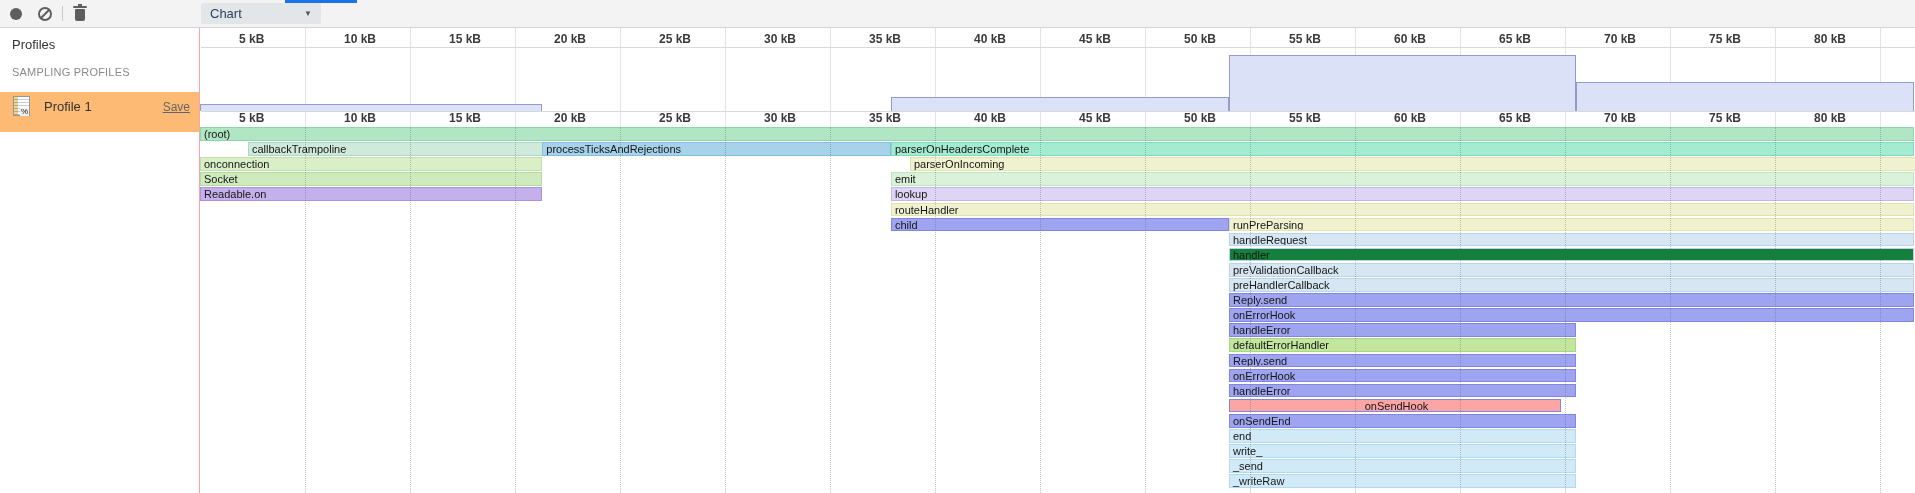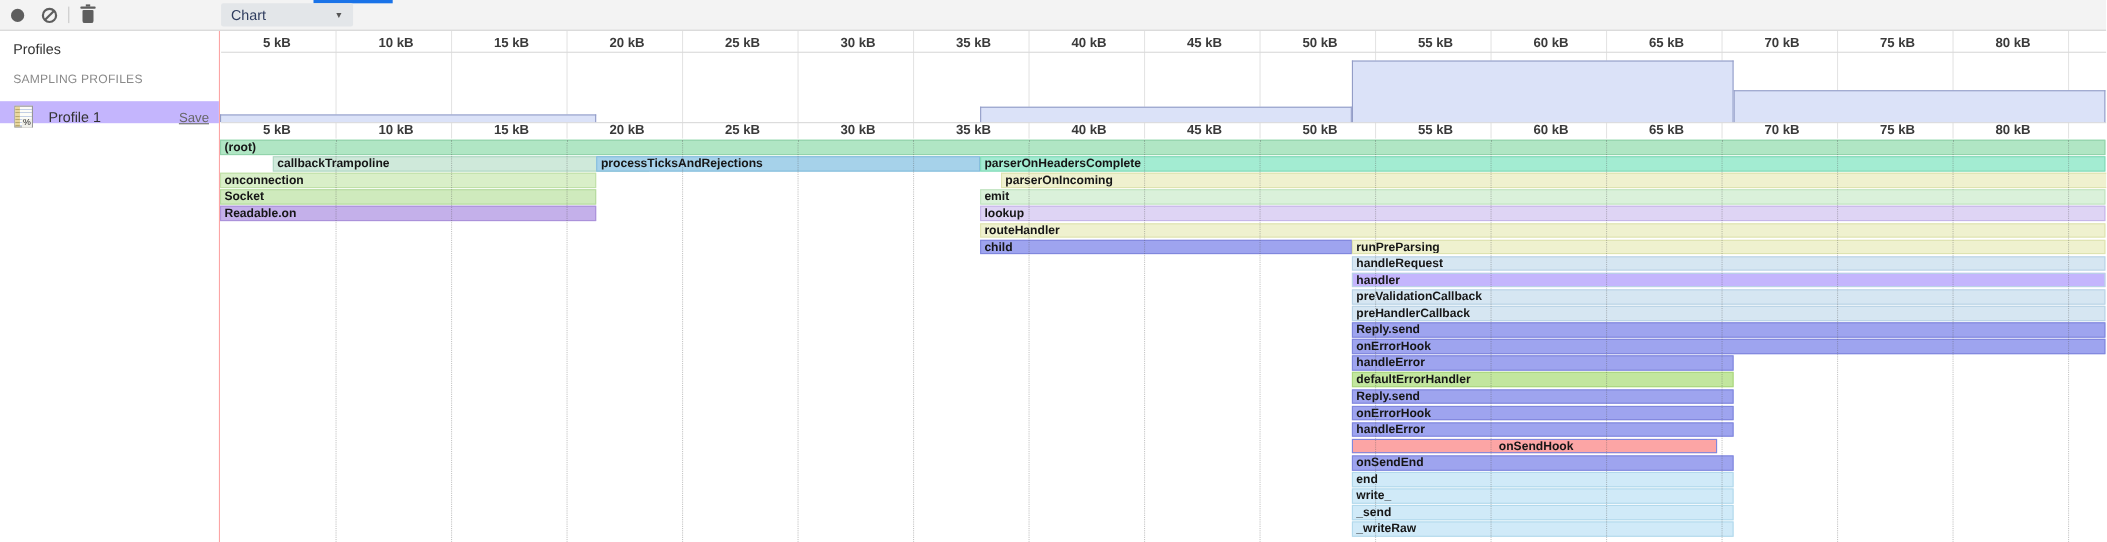--- a/index.html
+++ b/index.html
@@ -21,40 +21,40 @@
   .tb-sep{position:absolute;left:62px;top:6px;width:1px;height:15px;background:#c9c9c9;}
   .select{position:absolute;left:201px;top:3px;width:120px;height:21px;background:#e3e6e9;border-radius:2px;
           font-size:13px;color:#2e3c5e;line-height:21px;padding-left:9px;box-sizing:border-box;cursor:pointer;}
   .select .caret{position:absolute;right:9px;top:0;font-size:8px;color:#555;line-height:21px;}
 
   
   .sidebar{position:absolute;left:0;top:28px;width:200px;bottom:0;background:#fff;
            border-right:1px solid #fca5a5;z-index:15;box-sizing:border-box;}
   .profiles-header{position:absolute;left:12px;top:9px;font-size:13px;color:#333;}
   .section-label{position:absolute;left:12px;top:38px;font-size:11px;color:#8a8a8a;letter-spacing:.2px;}
-  .profile-item{position:absolute;left:0;top:64px;width:100%;height:20px;background:#c4b5fd;cursor:pointer;}
+  .profile-item{position:absolute;left:0;top:64px;width:100%;height:40px;background:#fdba74;cursor:pointer;}
   .profile-name{position:absolute;left:44px;top:7px;font-size:13px;color:#333;}
   .save-link{position:absolute;right:9px;top:8px;font-size:12px;color:#666;text-decoration:underline;cursor:pointer;}
   .doc-icon{position:absolute;left:13px;top:4px;width:17px;height:20px;background:#fdfdf8;border:1px solid #979797;
             box-sizing:border-box;background-image:repeating-linear-gradient(#fdfdf8 0 2px,#c3cfe4 2px 3px);}
   .doc-icon::before{content:"";position:absolute;left:0;top:0;width:4px;height:100%;
             background:#e9d79d;background-image:repeating-linear-gradient(#e9d79d 0 2px,#b9a96d 2px 3px);}
   .doc-icon::after{content:"%";position:absolute;right:0;bottom:-1px;font-size:8px;color:#222;background:#efefe9;
             padding:0 1px;line-height:8px;}
 
   
   #chart-layer{position:absolute;left:0;top:0;width:1915px;height:493px;z-index:1;}
   .gridline{position:absolute;width:0;border-left:1px solid #e4e4e4;}
   .vdot{position:absolute;width:0;border-left:1px dotted rgba(90,90,90,.35);pointer-events:none;z-index:6;}
   .hline{position:absolute;height:0;border-top:1px solid #d9d9d9;}
   .tick-label{position:absolute;width:62px;text-align:left;font-size:12px;color:#3a3a3a;line-height:15px;font-weight:bold;}
   .ov-step{position:absolute;background:#dbe2f8;border:1px solid #939dc7;border-bottom:none;box-sizing:border-box;z-index:2;}
   .overview-hit{position:absolute;left:201px;top:49px;width:1714px;height:62px;z-index:3;}
   .flame-bar{position:absolute;box-sizing:border-box;border-width:1px;border-style:solid;z-index:4;
-             overflow:hidden;white-space:nowrap;cursor:default;font-weight:bold;}
+             overflow:hidden;white-space:nowrap;cursor:default;}
   .flame-bar span{display:block;font-size:11px;line-height:12px;color:#161616;padding-left:3px;}
 </style>
 </head>
 <body>
 
 <div class="app">
 
   <div id="chart-layer">
       <div class="gridline" style="left: 305px; top: 28px; height: 98px;"></div>
       <div class="tick-label" style="left: 239px; top: 32px;">5 kB</div>
@@ -162,21 +162,21 @@
       </div>
       <div class="flame-bar" style="left: 890.9px; width: 338.1px; top: 217.6px; height: 13.7px; background: rgb(158, 164, 239); border-color: rgb(128, 135, 221);">
         <span>child</span>
       </div>
       <div class="flame-bar" style="left: 1229px; width: 684.6px; top: 217.6px; height: 13.7px; background: rgb(239, 241, 207); border-color: rgb(222, 227, 176);">
         <span>runPreParsing</span>
       </div>
       <div class="flame-bar" style="left: 1229px; width: 684.6px; top: 232.7px; height: 13.7px; background: rgb(214, 230, 242); border-color: rgb(186, 211, 230);">
         <span>handleRequest</span>
       </div>
-      <div class="flame-bar" style="left: 1229px; width: 684.6px; top: 247.8px; height: 13.7px; background: #c4b5fd; border-color: rgb(186, 211, 230);">
+      <div class="flame-bar" style="left: 1229px; width: 684.6px; top: 247.8px; height: 13.7px; background: #15803d; border-color: rgb(186, 211, 230);">
         <span>handler</span>
       </div>
       <div class="flame-bar" style="left: 1229px; width: 684.6px; top: 278px; height: 13.7px; background: rgb(214, 230, 242); border-color: rgb(186, 211, 230);">
         <span>preHandlerCallback</span>
       </div>
       <div class="flame-bar" style="left: 1229px; width: 684.6px; top: 262.9px; height: 13.7px; background: rgb(214, 230, 242); border-color: rgb(186, 211, 230);">
         <span>preValidationCallback</span>
       </div>
       <div class="flame-bar" style="left: 1229px; width: 684.6px; top: 293.1px; height: 13.7px; background: rgb(158, 164, 239); border-color: rgb(128, 135, 221);">
         <span>Reply.send</span>

